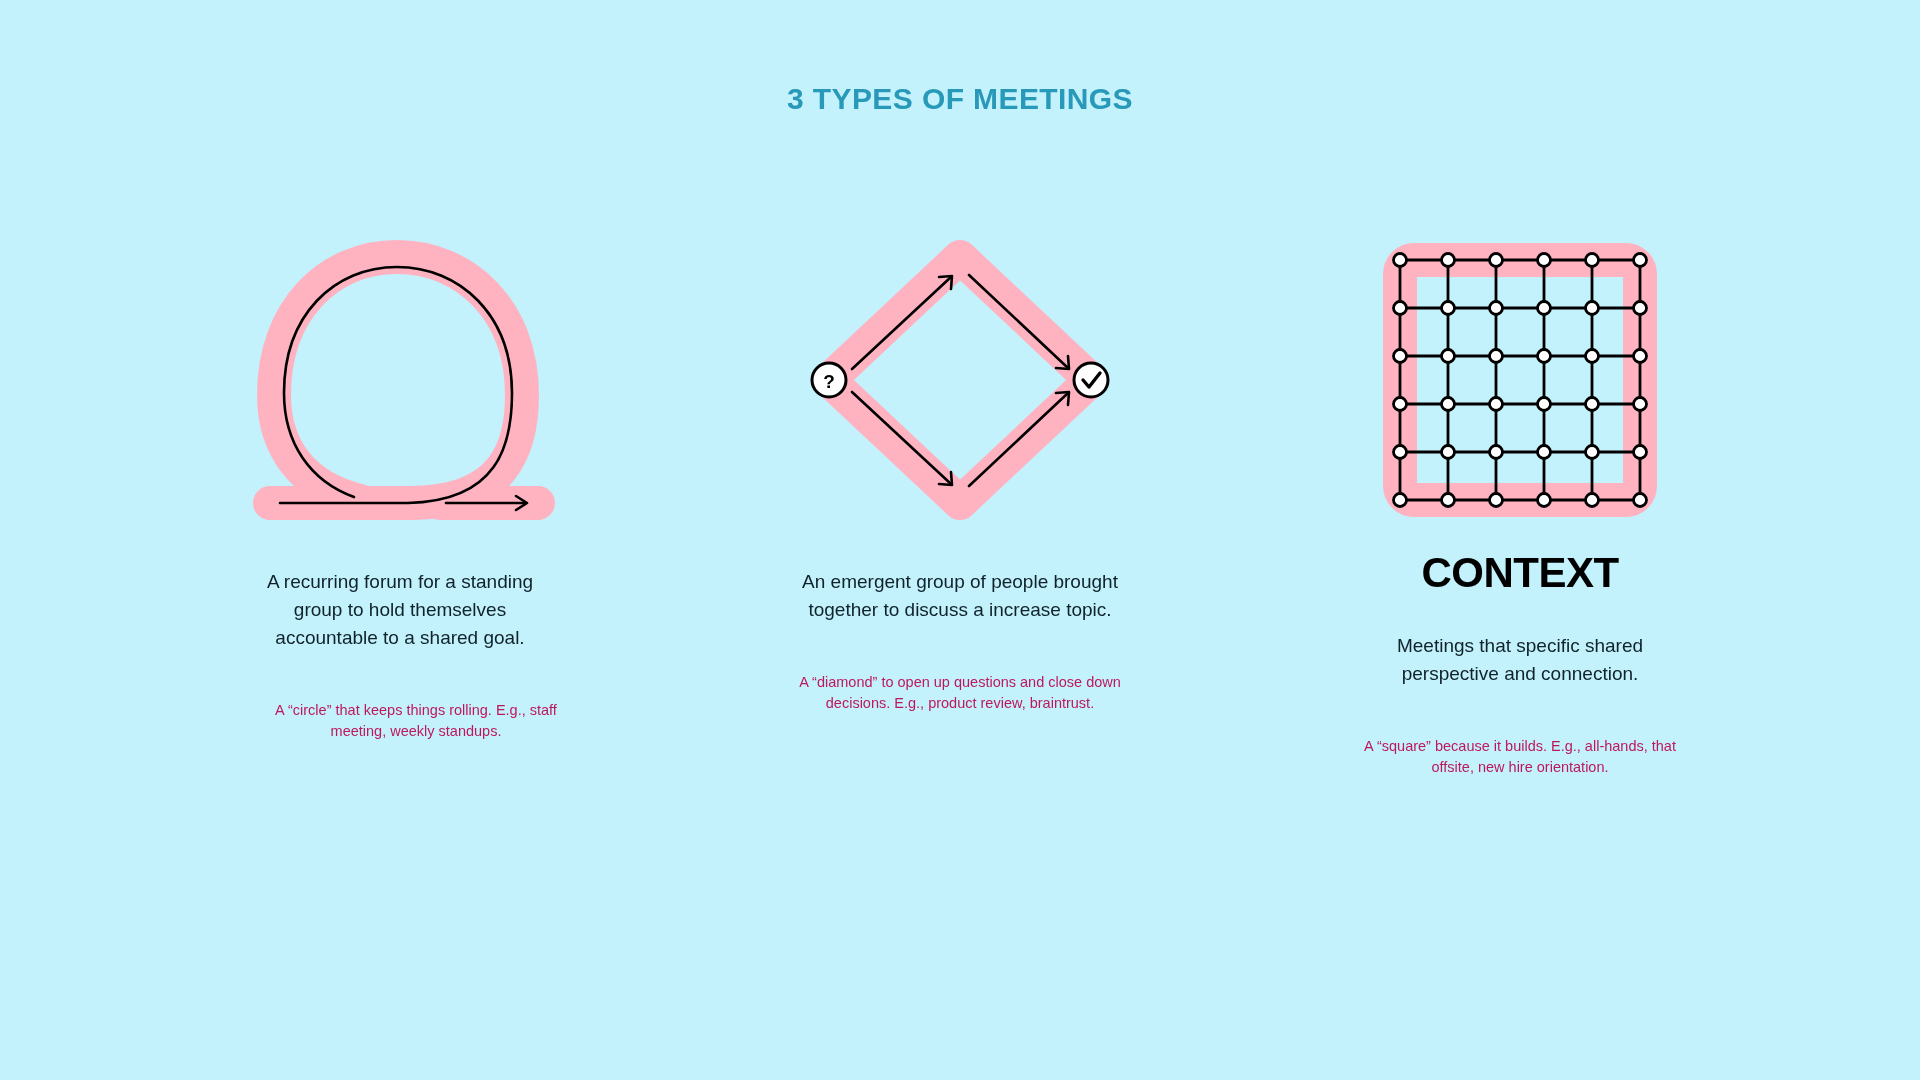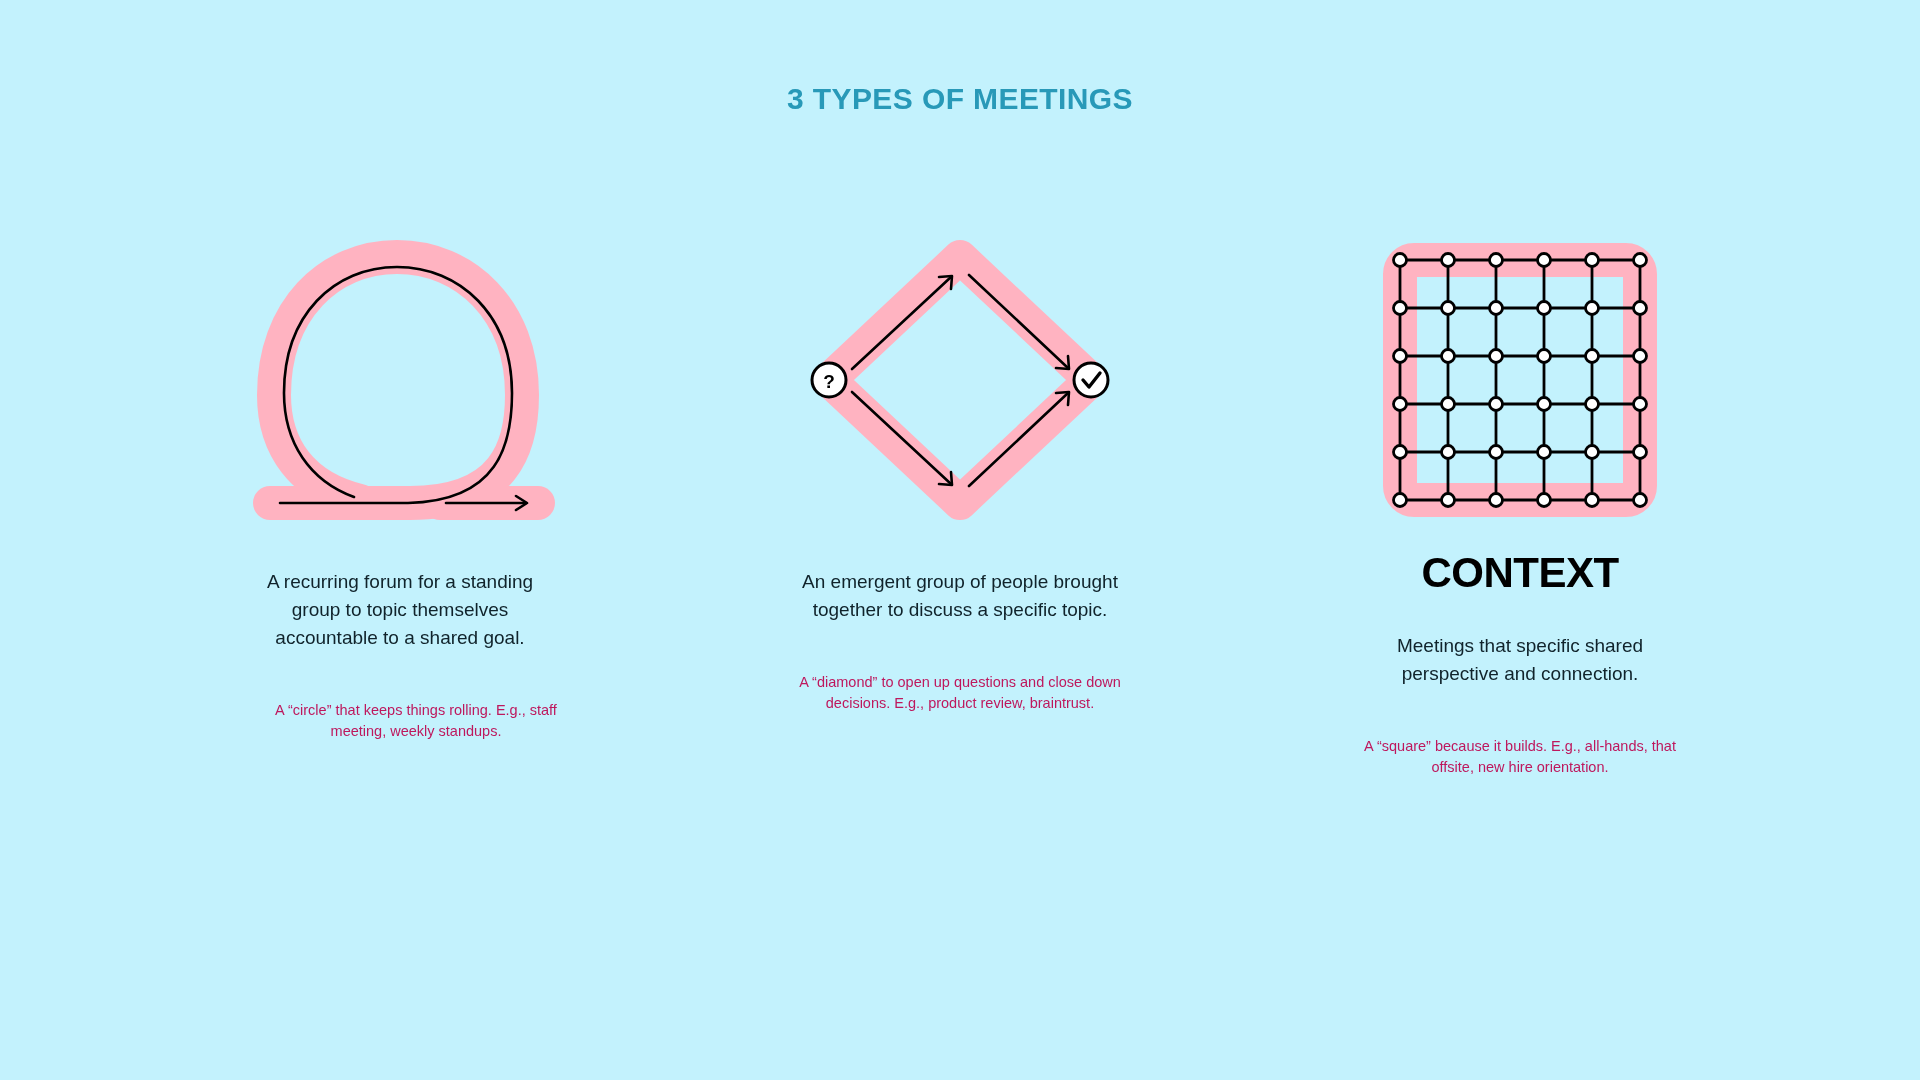--- a/index.html
+++ b/index.html
@@ -129,21 +129,21 @@
                    L 158 268
                    C 248 266 262 210 262 158
                    C 262 80 210 32 147 32
                    C 84 32 34 80 34 158
                    C 34 208 60 246 104 262" fill="none" stroke="#000000" stroke-width="2.6" stroke-linecap="round"></path>
 
           <path d="M 196 268 L 276 268" fill="none" stroke="#000000" stroke-width="2.6" stroke-linecap="round"></path>
           <path d="M 266 261 L 277 268 L 266 275" fill="none" stroke="#000000" stroke-width="2.6" stroke-linecap="round" stroke-linejoin="round"></path>
         </svg>
       </div>
-      <div class="card-desc">A recurring forum for a standing group to topic themselves accountable to a shared goal.</div>
+      <div class="card-desc">A recurring forum for a standing group to hold themselves accountable to a shared goal.</div>
       <div class="card-example">A “circle” that keeps things rolling. E.g., staff meeting, weekly standups.</div>
     </div>
 
     <div class="column col-catalyst">
       <div class="icon-slot">
         <svg width="310" height="290" viewBox="0 0 310 290">
 
           <path d="M 155 22 L 286 145 L 155 268 L 24 145 Z" fill="none" stroke="#ffb3c1" stroke-width="34" stroke-linejoin="round" stroke-linecap="round"></path>
 
           <path d="M 47 134 L 146 42" fill="none" stroke="#000000" stroke-width="2.6" stroke-linecap="round"></path>
@@ -158,21 +158,21 @@
           <path d="M 164 251 L 263 158" fill="none" stroke="#000000" stroke-width="2.6" stroke-linecap="round"></path>
           <path d="M 251 158 L 264 157 L 263 170" fill="none" stroke="#000000" stroke-width="2.6" stroke-linecap="round" stroke-linejoin="round"></path>
 
           <circle cx="24" cy="145" r="17" fill="#ffffff" stroke="#000000" stroke-width="3"></circle>
           <text x="24" y="153" text-anchor="middle" font-family="Liberation Sans, sans-serif" font-size="19" font-weight="bold" fill="#000000">?</text>
 
           <circle cx="286" cy="145" r="17" fill="#ffffff" stroke="#000000" stroke-width="3"></circle>
           <path d="M 278 145 L 284 152 L 295 138" fill="none" stroke="#000000" stroke-width="3.4" stroke-linecap="round" stroke-linejoin="round"></path>
         </svg>
       </div>
-      <div class="card-desc">An emergent group of people brought together to discuss a specific topic.</div>
+      <div class="card-desc">An emergent group of people brought together to discuss a increase topic.</div>
       <div class="card-example">A “diamond” to open up questions and close down decisions. E.g., product review, braintrust.</div>
     </div>
 
     <div class="column col-context">
       <div class="icon-slot">
         <svg width="290" height="290" viewBox="0 0 290 290">
 
           <rect x="25" y="25" width="240" height="240" rx="14" fill="none" stroke="#ffb3c1" stroke-width="34"></rect>
 
           <g stroke="#000000" stroke-width="2.8">

